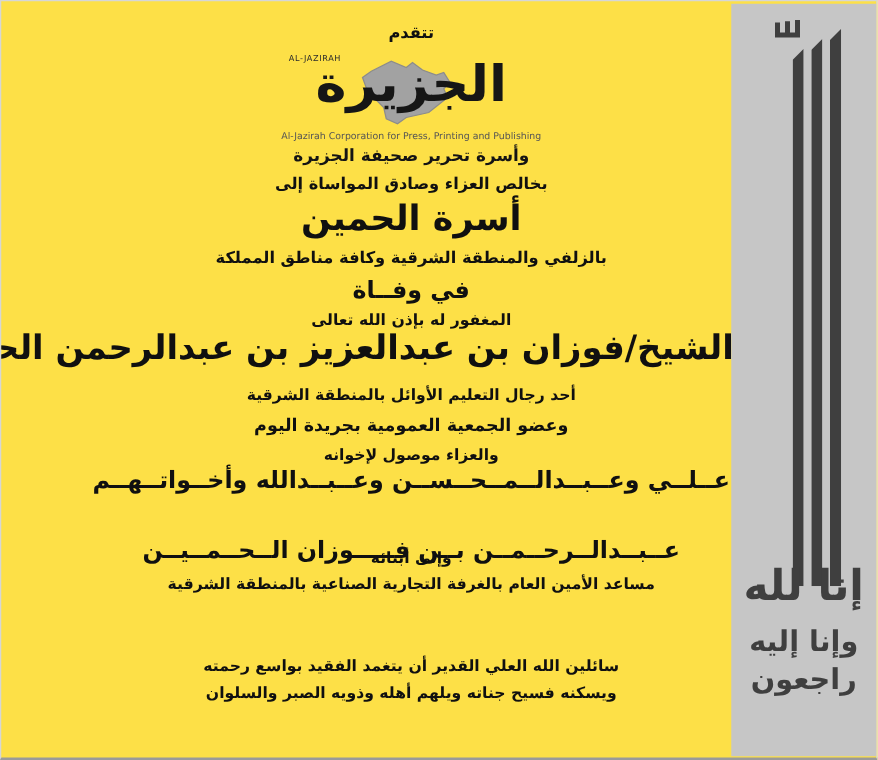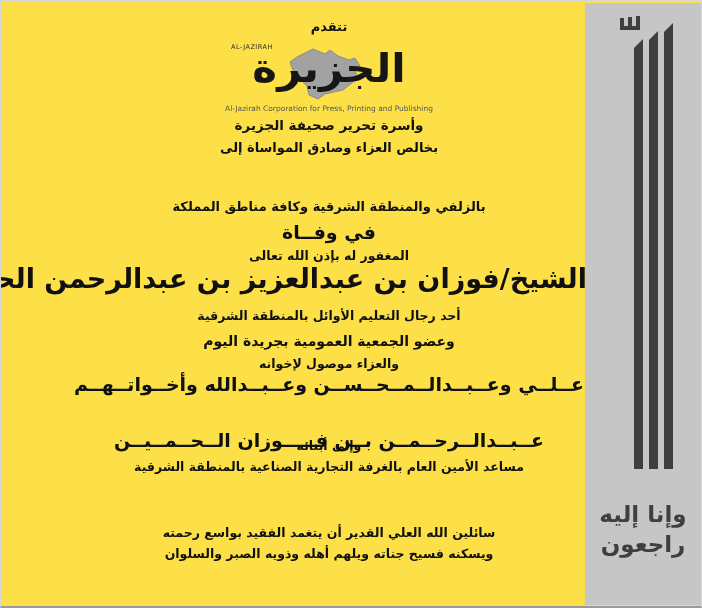--- a/index.html
+++ b/index.html
@@ -76,20 +76,21 @@
         <svg class="logo-map" width="86" height="56" viewBox="0 0 86 56">
           <path d="M14,12 L30,4 L42,9 L47,5 L55,11 L66,15 L72,13 L77,21 L72,26 L75,33 L60,45 L42,49 L35,54 L26,50 L24,41 L11,28 L7,17 Z" fill="#a2a2a2" stroke="#8c8c8c" stroke-width="1"></path>
         </svg>
         <div class="logo-arname">الجزيرة</div>
       </div>
       <div class="org-en">Al-Jazirah Corporation for Press, Printing and Publishing</div>
       <div class="editorial">وأسرة تحرير صحيفة الجزيرة</div>
     </div>
 
     <div class="line intro">بخالص العزاء وصادق المواساة إلى</div>
+    <div class="line family">أسرة الحمين</div>
     <div class="line family-loc">بالزلفي والمنطقة الشرقية وكافة مناطق المملكة</div>
     <div class="line on-death">في وفــاة</div>
     <div class="line forgiven">المغفور له بإذن الله تعالى</div>
     <div class="line deceased-name">الشيخ/فوزان بن عبدالعزيز بن عبدالرحمن الحمين</div>
     <div class="line title1">أحد رجال التعليم الأوائل بالمنطقة الشرقية</div>
     <div class="line title2">وعضو الجمعية العمومية بجريدة اليوم</div>
     <div class="line brothers-intro">والعزاء موصول لإخوانه</div>
     <div class="line brothers">عــلــي وعــبــدالــمــحــســن وعــبــدالله وأخــواتــهــم</div>
     <div class="line sons-intro">وإلى أبنائه</div>
     <div class="line son-name">عــبــدالــرحــمــن بــن فـــــوزان الــحــمــيــن</div>
@@ -99,17 +100,18 @@
 
   </div>
 
   <div class="strip">
     <svg class="shadda" width="26" height="18" viewBox="0 0 26 18">
       <path d="M2,2 L6,2 L6,10 L10,10 L10,1 L14,1 L14,10 L18,10 L18,0 L22,0 L22,14 L2,14 Z" fill="#3f3f3f"></path>
     </svg>
     <div class="bar bar-1"></div>
     <div class="bar bar-2"></div>
     <div class="bar bar-3"></div>
+    <div class="strip-line strip-line1">إنا لله</div>
     <div class="strip-line strip-line3">راجعون</div>
     <div class="strip-line strip-line2">وإنا إليه</div>
   </div>
 
 </div>
 
 </body></html>

